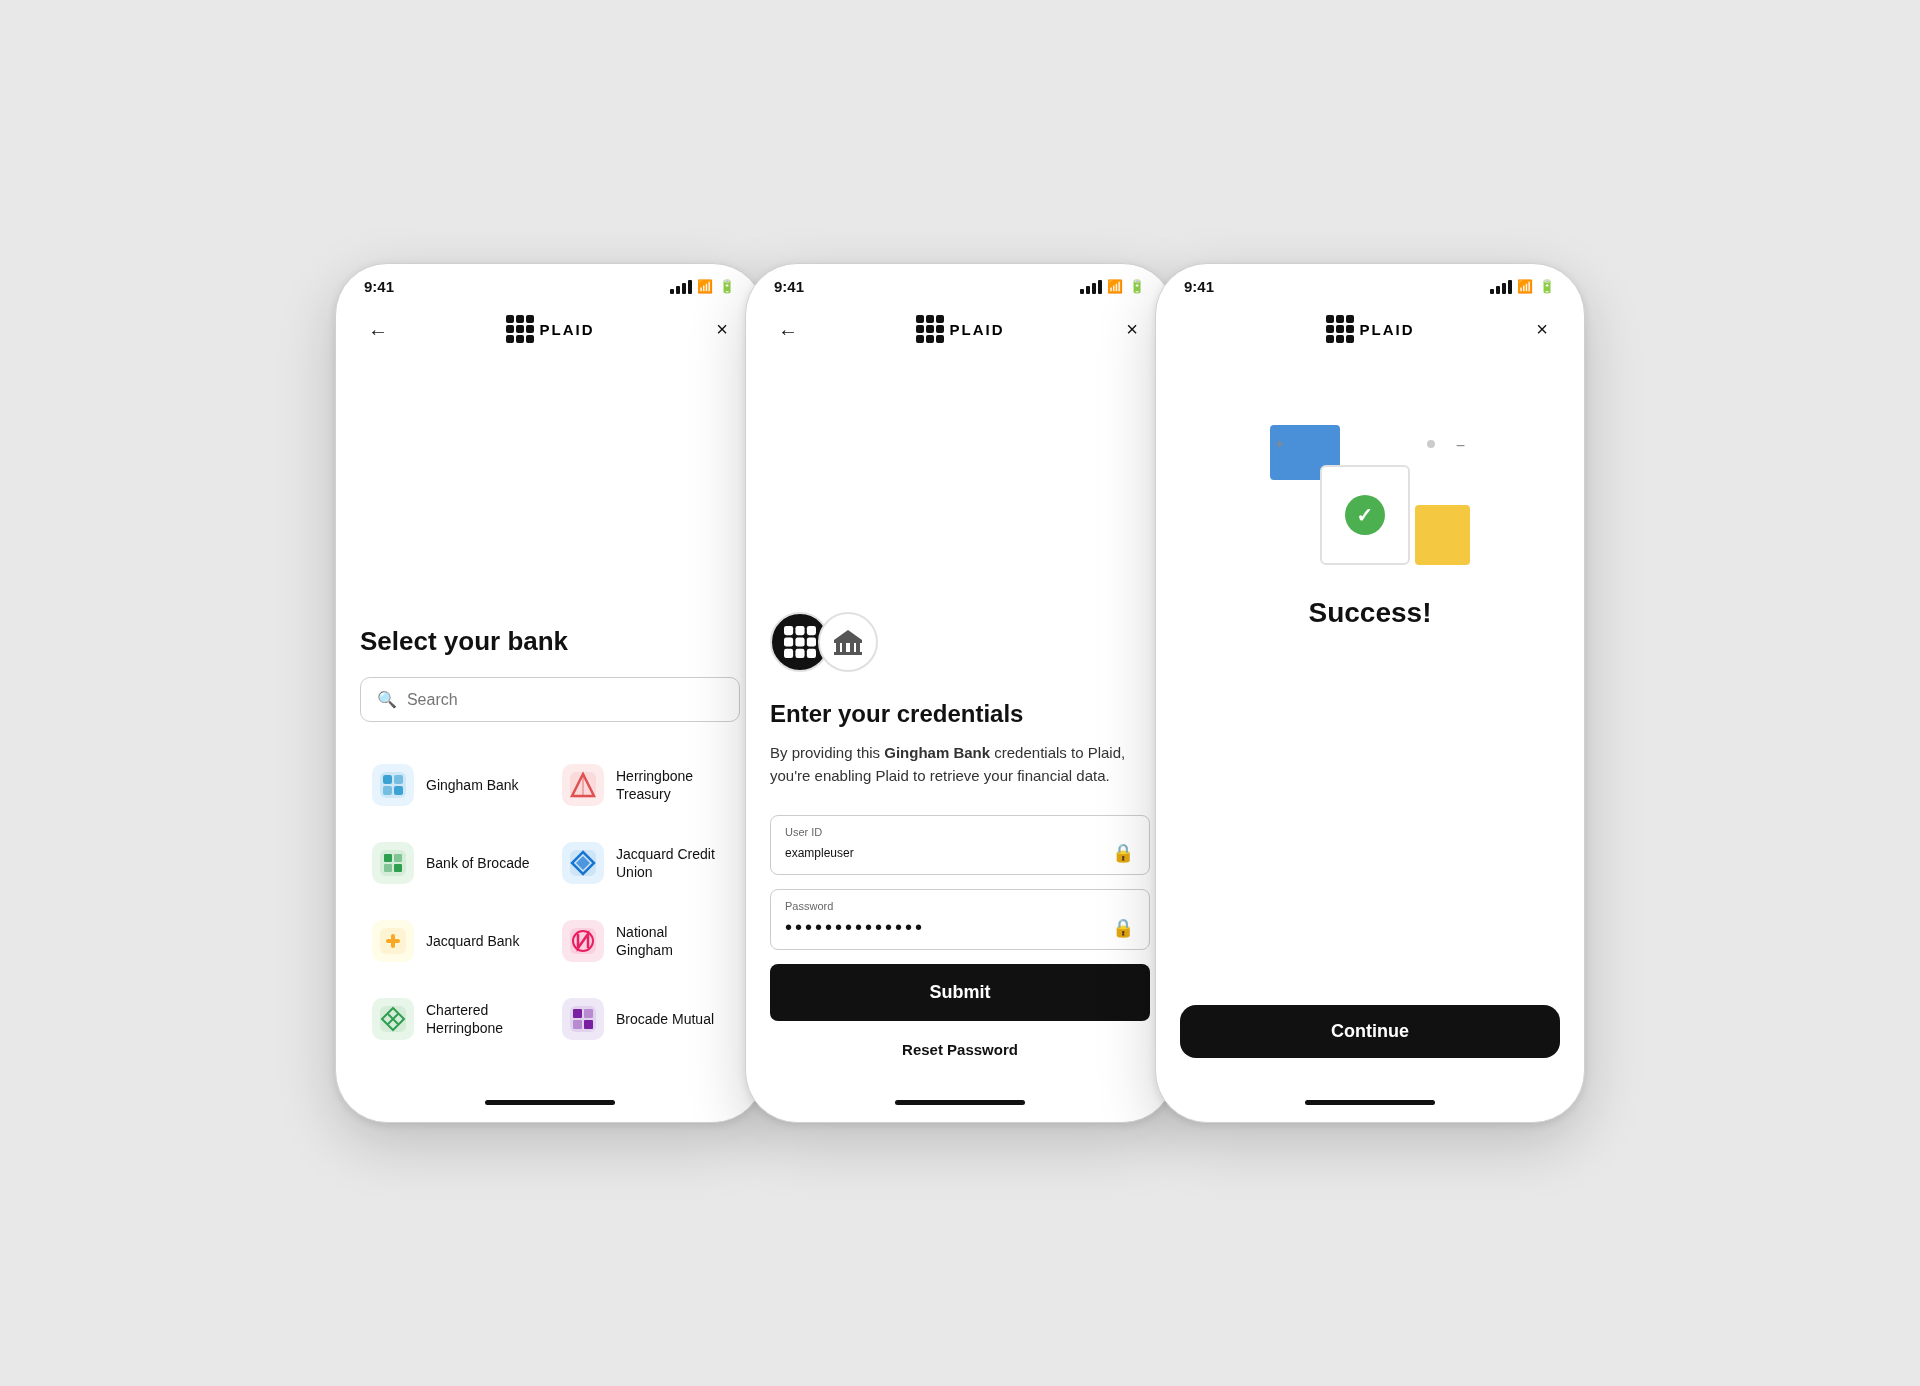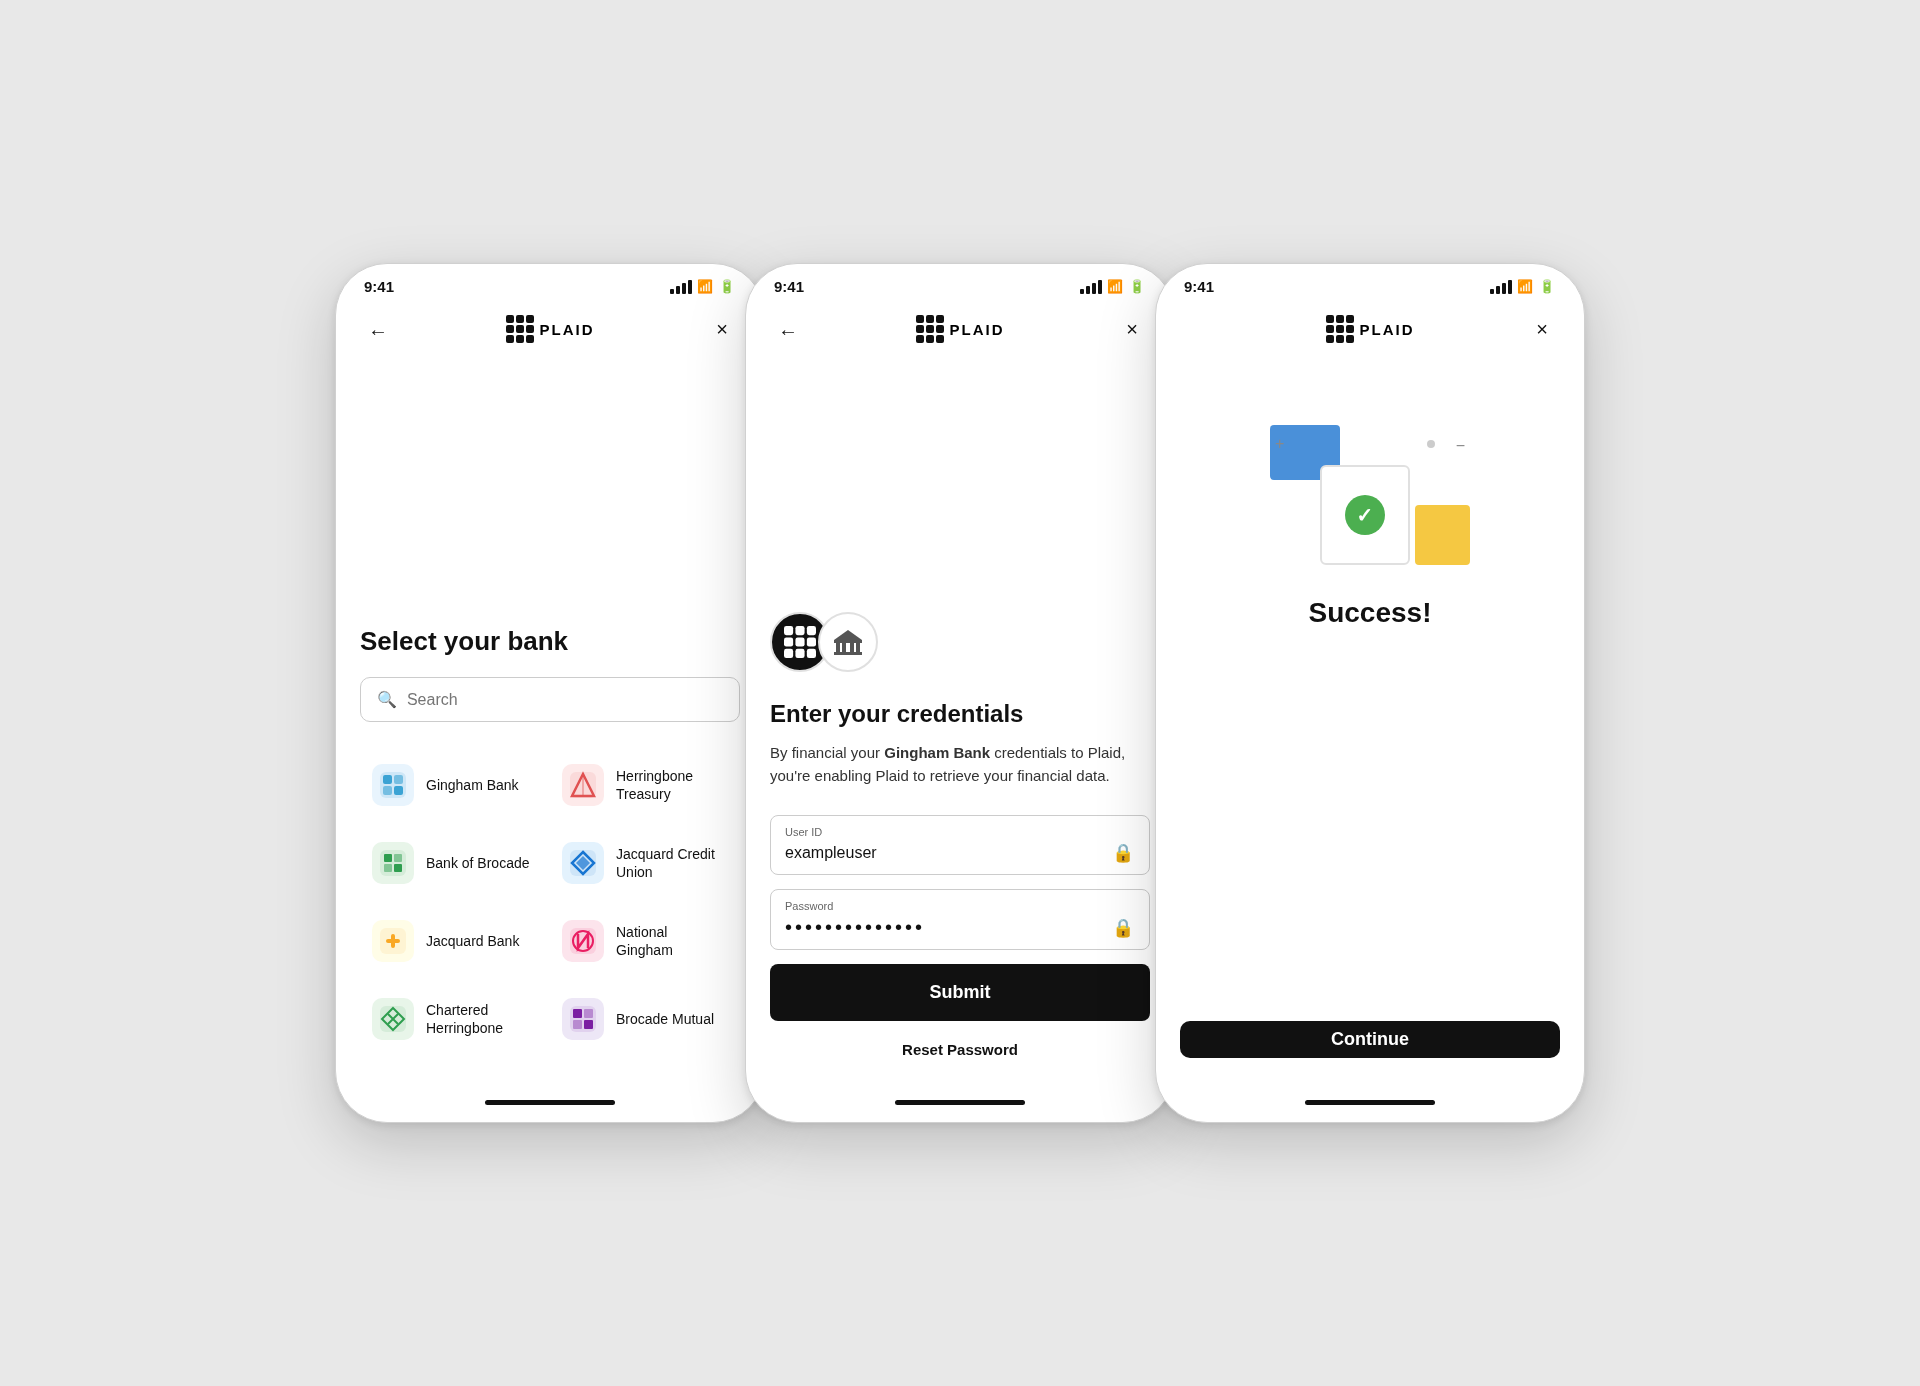--- a/index.html
+++ b/index.html
@@ -245,21 +245,21 @@
       margin-bottom: 4px;
     }
 
     .input-row {
       display: flex;
       align-items: center;
       justify-content: space-between;
     }
 
     .input-val {
-      font-size: 16px;
+      font-size: 12px;
       color: #111;
     }
 
     .input-password {
       font-size: 20px;
       color: #111;
       letter-spacing: 3px;
     }
 
     .lock-icon {
@@ -312,23 +312,23 @@
       text-align: center;
       line-height: 1.5;
       margin-bottom: auto;
       padding: 0 16px;
     }
 
     .continue-btn {
       background: #111;
       color: #fff;
       border: none;
-      border-radius: 10px;
+      border-radius: 16px;
       width: 100%;
-      padding: 8px;
+      padding: 16px;
       font-size: 18px;
       font-weight: 600;
       cursor: pointer;
       margin-top: auto;
     }
 
     
     .home-indicator {
       height: 32px;
       display: flex;
@@ -636,21 +636,21 @@
             <rect x="10" y="17" width="4" height="9" fill="#555"></rect>
             <rect x="18" y="17" width="4" height="9" fill="#555"></rect>
             <rect x="24" y="17" width="4" height="9" fill="#555"></rect>
           </svg>
         </div>
       </div>
 
       <h2 class="cred-title">Enter your credentials</h2>
 
       <p class="cred-desc">
-        <span>By financial your </span><strong>Gingham Bank</strong><span> credentials to Plaid, you're enabling Plaid to retrieve your financial data.</span>
+        <span>By providing this </span><strong>Gingham Bank</strong><span> credentials to Plaid, you're enabling Plaid to retrieve your financial data.</span>
       </p>
 
       <div class="input-group">
         <div class="input-label">User ID</div>
         <div class="input-row">
           <span class="input-val">exampleuser</span>
           <span class="lock-icon">🔒</span>
         </div>
       </div>
 

